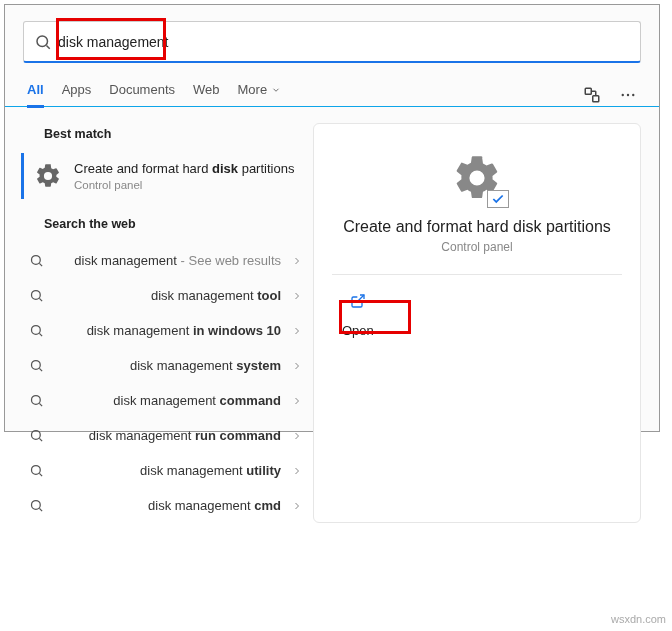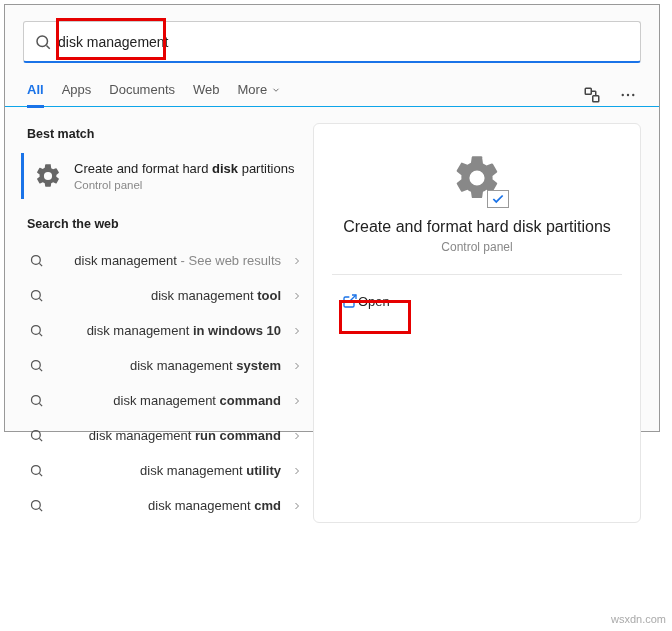--- a/index.html
+++ b/index.html
@@ -10,38 +10,38 @@
 .search-bar input { border: none; outline: none; font-size: 14px; flex: 1; padding: 0 6px; color: #222; background: transparent; }
 .red-box-search { position: absolute; border: 3px solid #e60000; left: 51px; top: 13px; width: 110px; height: 42px; pointer-events: none; }
 .tabs { display: flex; align-items: center; padding: 20px 22px 0 22px; gap: 18px; font-size: 13px; color: #555; border-bottom: 1px solid #0ea5e9; height: 44px; }
 .tab { padding-bottom: 10px; cursor: pointer; display: flex; align-items: center; gap: 4px; }
 .tab.active { color: #1a73e8; font-weight: 600; border-bottom: 3px solid #1a73e8; margin-bottom: -1px; padding-bottom: 8px; }
 .tabs .spacer { flex: 1; }
 .tab-icon { width: 18px; height: 18px; color: #444; cursor: pointer; }
 .content { display: flex; padding: 16px 0 0 0; }
 .left-col { width: 308px; padding-left: 22px; padding-right: 4px; }
 .right-col { flex: 1; border: 1px solid #e6e6e6; border-radius: 6px; margin-right: 18px; background: #fff; display: flex; flex-direction: column; align-items: center; padding: 28px 18px 18px 18px; position: relative; }
-.section-label { font-size: 12.5px; font-weight: 600; color: #222; margin: 4px 0 12px 0; }
+.section-label { font-size: 12.5px; font-weight: 600; color: #222; margin: 4px 0 12px 17px; }
 .best-match { display: flex; align-items: center; gap: 12px; padding: 8px 6px 8px 10px; border-left: 3px solid #1a73e8; margin-left: -6px; margin-bottom: 18px; }
 .bm-icon { width: 28px; height: 28px; color: #666; flex-shrink: 0; }
 .bm-text .title { font-size: 13px; color: #222; line-height: 1.25; }
 .bm-text .subtitle { font-size: 11.5px; color: #888; margin-top: 2px; }
 .web-item { display: flex; align-items: center; gap: 10px; padding: 10px 6px 10px 2px; font-size: 13px; color: #333; cursor: pointer; text-align: right; }
 .web-item .search-icon-sm { width: 15px; height: 15px; color: #555; flex-shrink: 0; }
 .web-item .txt { flex: 1; }
 .web-item .light { color: #888; font-weight: 400; }
 .web-item .chev { width: 12px; height: 12px; color: #888; flex-shrink: 0; }
 .gear-wrap { position: relative; width: 52px; height: 52px; margin-bottom: 14px; }
 .gear-wrap .gear { width: 52px; height: 52px; color: #888; }
 .gear-wrap .badge { position: absolute; right: -6px; bottom: -4px; width: 22px; height: 18px; background: #fff; border: 1px solid #999; display: flex; align-items: center; justify-content: center; }
 .gear-wrap .badge svg { width: 14px; height: 14px; color: #1a73e8; }
 .right-title { font-size: 16px; color: #222; text-align: center; }
 .right-sub { font-size: 12px; color: #888; margin-top: 4px; }
 .divider { width: 100%; height: 1px; background: #e6e6e6; margin: 20px 0 12px 0; }
-.open-row { display: flex; align-items: center; gap: 0; align-self: flex-start; padding: 6px 10px; cursor: pointer; }
+.open-row { display: flex; align-items: center; gap: 14px; align-self: flex-start; padding: 6px 10px; cursor: pointer; flex-direction: column; }
 .open-row .ext-icon { width: 16px; height: 16px; color: #1a73e8; }
 .open-row .lbl { font-size: 13px; color: #222; }
 .red-box-open { position: absolute; border: 3px solid #e60000; left: 334px; top: 295px; width: 72px; height: 34px; pointer-events: none; }
 .watermark { position: absolute; right: 6px; bottom: 6px; font-size: 11px; color: #aaa; margin-top: 20px; }
 </style>
 </head>
 <body>
 
 <div class="window">
 

